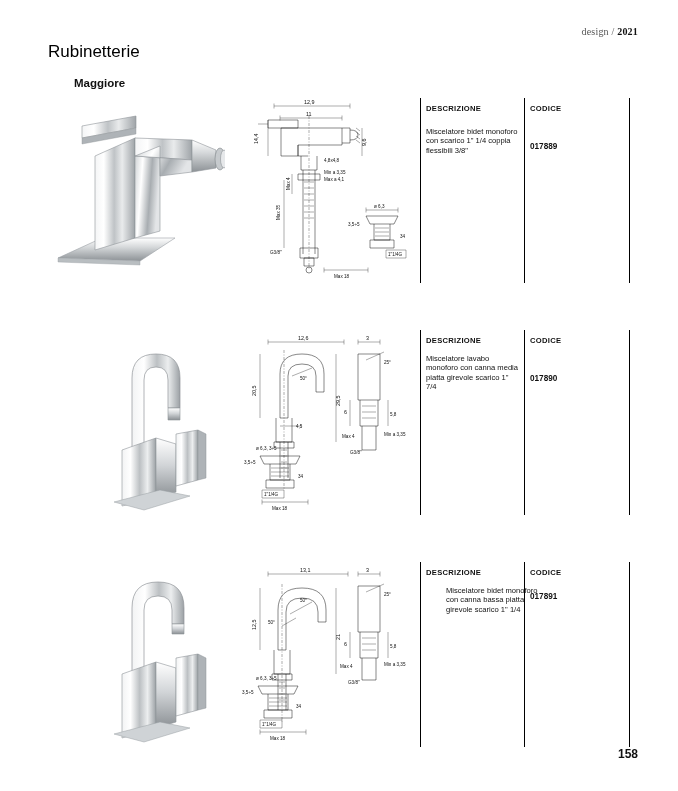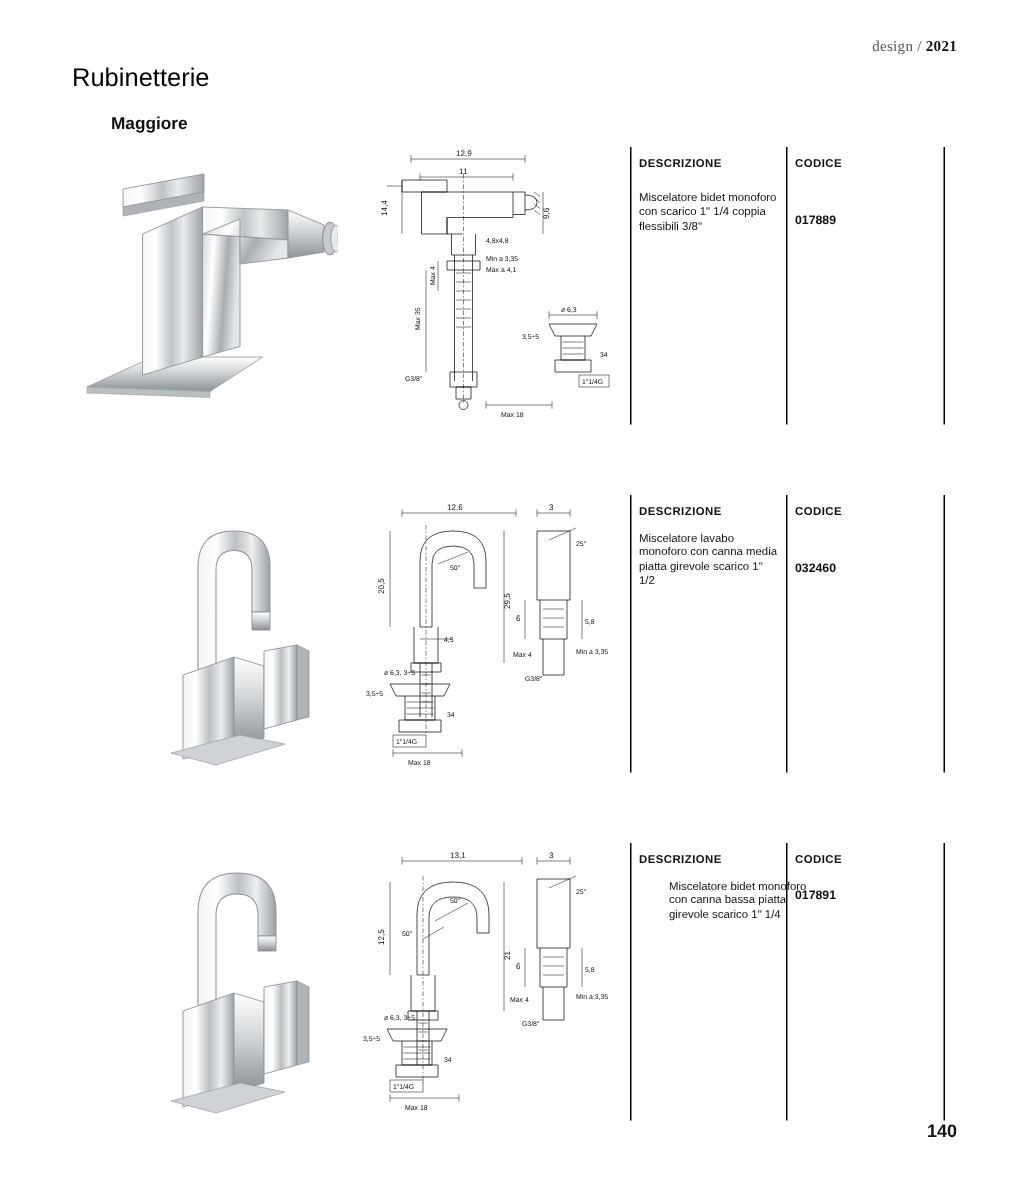--- a/index.html
+++ b/index.html
@@ -333,22 +333,22 @@
         <path class="ln" d="M124 96 L124 120 L138 120 L138 96"></path>
       </svg>
     </div>
 
     <div class="vrule" style="left:420px;top:0;height:185px;"></div>
     <div class="vrule" style="left:524px;top:0;height:185px;"></div>
     <div class="vrule" style="left:629px;top:0;height:185px;"></div>
 
     <div class="col-head" style="left:426px;top:6px;">DESCRIZIONE</div>
     <div class="col-head" style="left:530px;top:6px;">CODICE</div>
-    <div class="desc-block" style="left:426px;top:24px;width:94px;">Miscelatore lavabo monoforo con canna media piatta girevole scarico 1" 1/2</div>
-    <div class="code-val" style="left:530px;top:24px;">032460</div>
+    <div class="desc-block" style="left:426px;top:24px;width:94px;">Miscelatore lavabo monoforo con canna media piatta girevole scarico 1" 7/4</div>
+    <div class="code-val" style="left:530px;top:24px;">017890</div>
   </div>
 
   <div class="row" style="top:562px;height:200px;">
 
     <div class="row-photo">
       <svg width="185" height="185" viewBox="0 0 185 185">
         <defs>
           <linearGradient id="chrome3" x1="0" y1="0" x2="1" y2="0">
             <stop offset="0%" stop-color="#f2f3f4"></stop>
             <stop offset="25%" stop-color="#ffffff"></stop>
@@ -434,14 +434,14 @@
     <div class="vrule" style="left:420px;top:0;height:185px;"></div>
     <div class="vrule" style="left:524px;top:0;height:185px;"></div>
     <div class="vrule" style="left:629px;top:0;height:185px;"></div>
 
     <div class="col-head" style="left:426px;top:6px;">DESCRIZIONE</div>
     <div class="col-head" style="left:530px;top:6px;">CODICE</div>
     <div class="desc-block" style="left:446px;top:24px;width:94px;">Miscelatore bidet monoforo con canna bassa piatta girevole scarico 1" 1/4</div>
     <div class="code-val" style="left:530px;top:10px;">017891</div>
   </div>
 
-  <div class="page-number">140</div>
+  <div class="page-number">158</div>
 </div>
 
 </body></html>

